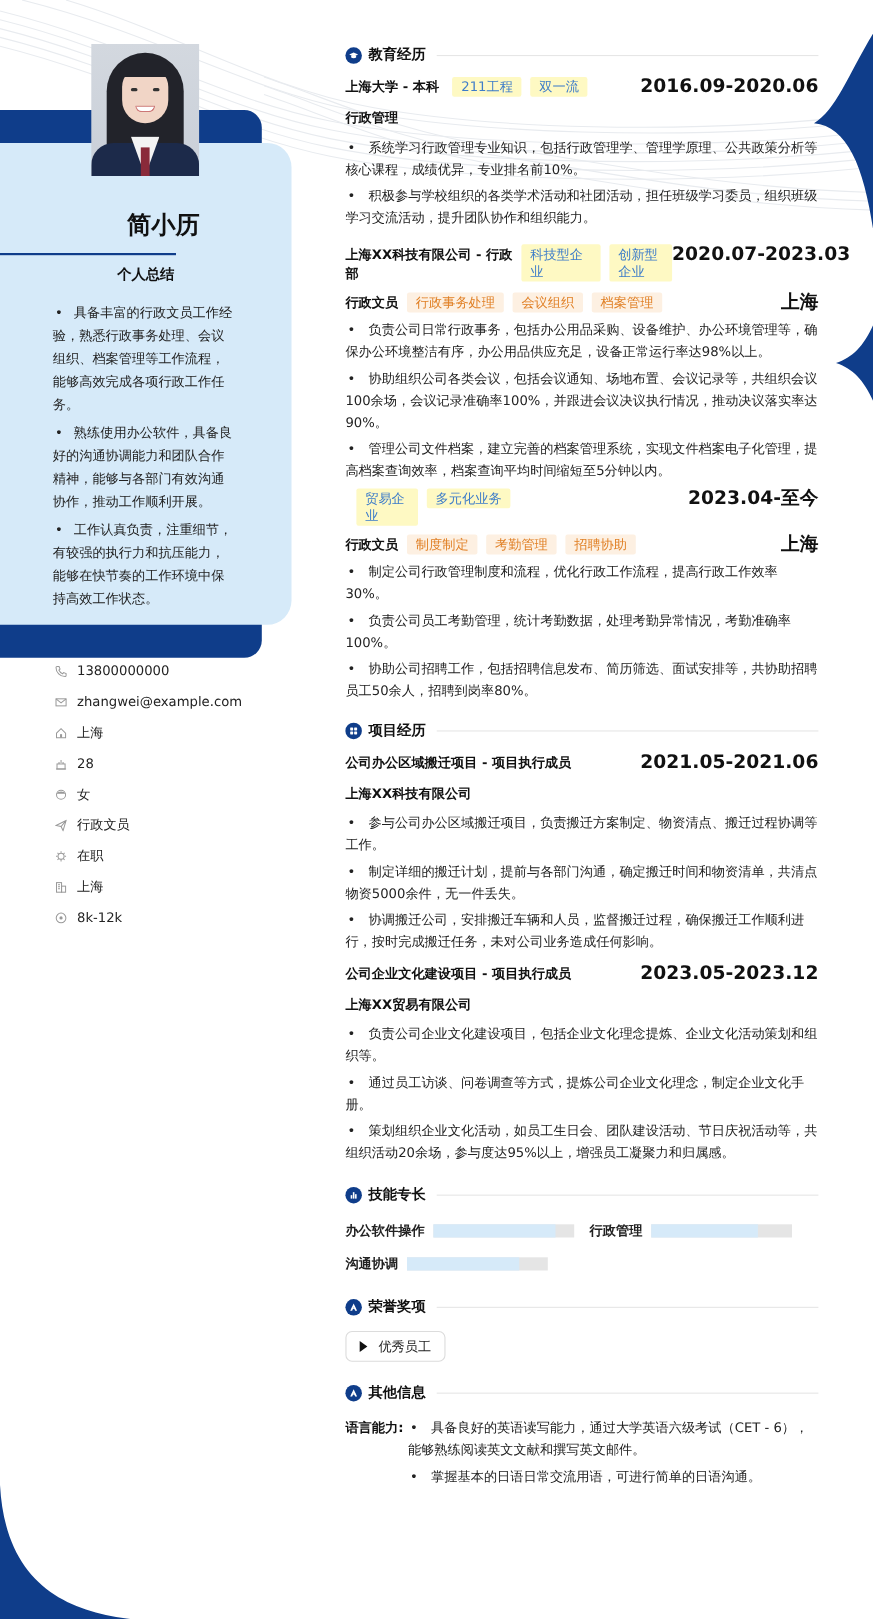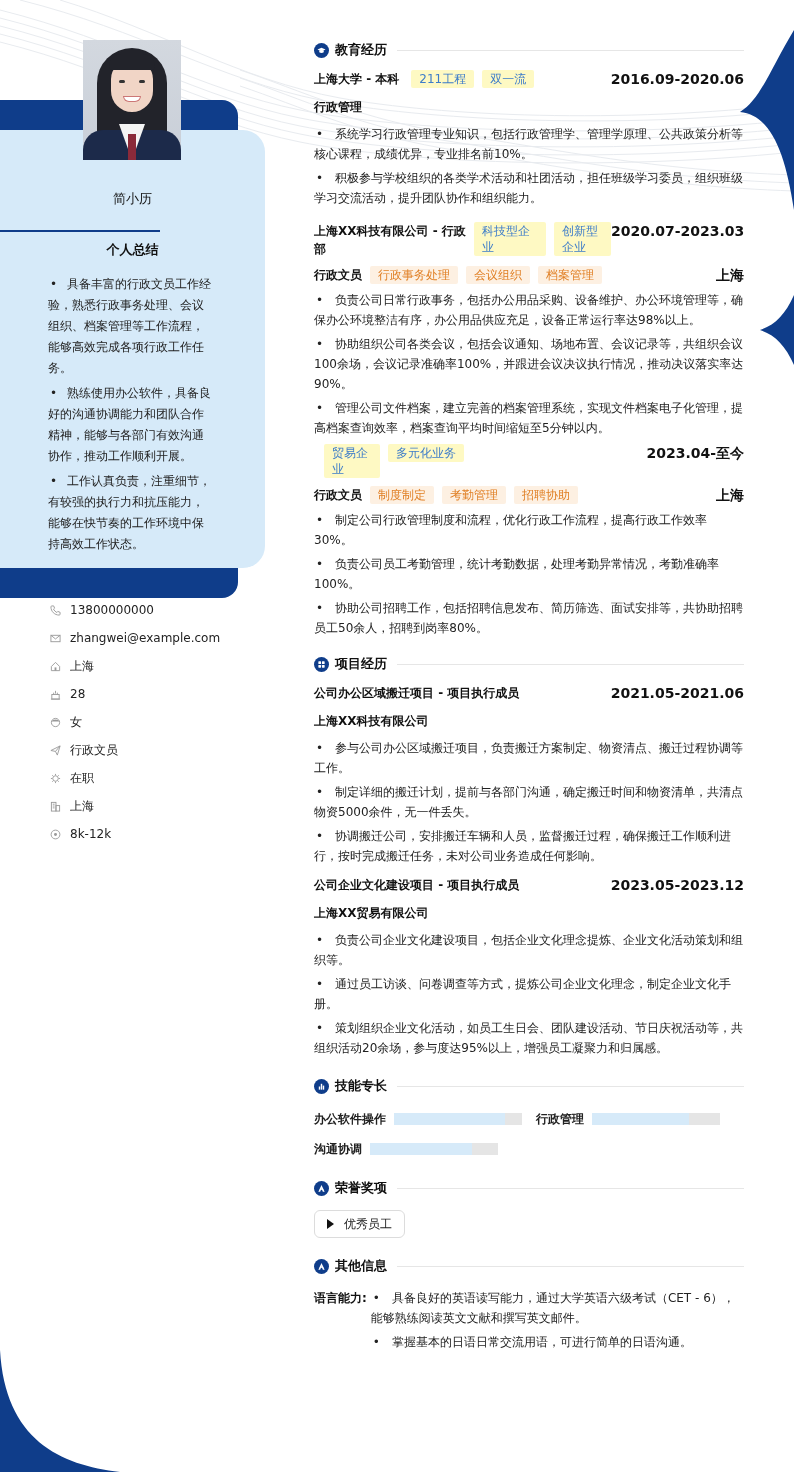--- a/index.html
+++ b/index.html
@@ -17,21 +17,21 @@
   .photo .hair { position: absolute; left: 14px; top: 8px; width: 70px; height: 100px; background: #22232a; border-radius: 35px 35px 10px 10px; }
   .photo .face { position: absolute; left: 28px; top: 20px; width: 42px; height: 52px; background: #f1d5c6; border-radius: 20px 20px 22px 22px; }
   .photo .bangs { position: absolute; left: 26px; top: 14px; width: 46px; height: 16px; background: #22232a; border-radius: 22px 22px 6px 6px; }
   .photo .smile { position: absolute; left: 40px; top: 56px; width: 18px; height: 6px; background: #fff; border-radius: 0 0 9px 9px; border: 1px solid #c77; }
   .photo .eye1, .photo .eye2 { position: absolute; top: 40px; width: 6px; height: 3px; background: #333; border-radius: 3px; }
   .photo .eye1 { left: 36px; } .photo .eye2 { left: 56px; }
   .photo .body { position: absolute; left: 0; top: 90px; width: 98px; height: 40px; background: #1c2a4a; border-radius: 20px 20px 0 0; }
   .photo .collar { position: absolute; left: 36px; top: 84px; width: 26px; height: 36px; background: #f4f4f4; clip-path: polygon(0 0, 100% 0, 50% 100%); }
   .photo .tie { position: absolute; left: 45px; top: 94px; width: 8px; height: 26px; background: #8a2a3a; }
 
-  .name { position: absolute; left: 0; top: 190px; width: 220px; text-align: center; font-size: 13px; font-weight: normal; color: #111; z-index: 3; padding-left: 45px; }
+  .name { position: absolute; left: 16px; top: 190px; width: 220px; text-align: center; font-size: 22px; font-weight: bold; color: #111; z-index: 3; padding-left: 45px; }
   .name-line { position: absolute; left: 0; top: 230px; width: 160px; height: 2px; background: #0f3d8a; z-index: 3; }
   .summary-title { position: absolute; left: 0; top: 241px; width: 220px; text-align: center; font-size: 13px; font-weight: bold; color: #111; z-index: 3; padding-left: 45px; }
   .summary-list { position: absolute; left: 48px; top: 274px; width: 166px; z-index: 3; list-style: none; }
   .summary-list li { font-size: 12px; line-height: 21px; color: #222; margin-bottom: 4px; }
   .summary-list li::before { content: "•"; margin-right: 10px; margin-left: 2px; }
 
   .contact { position: absolute; left: 48px; top: 596px; width: 200px; z-index: 3; list-style: none; }
   .contact li { height: 28px; display: flex; align-items: center; font-size: 12px; color: #222; }
   .contact .ic { width: 14px; height: 14px; margin-right: 8px; display: inline-flex; align-items: center; justify-content: center; color: #999; }
   .contact svg { width: 11px; height: 11px; }
@@ -40,21 +40,21 @@
   .main { position: absolute; left: 314px; top: 36px; width: 430px; z-index: 3; }
   .sec-head { display: flex; align-items: center; height: 28px; margin-bottom: 6px; }
   .sec-icon { width: 15px; height: 15px; border-radius: 50%; background: #0f3d8a; display: inline-flex; align-items: center; justify-content: center; margin-right: 6px; flex: none; }
   .sec-icon svg { width: 9px; height: 9px; }
   .sec-title { font-size: 13px; font-weight: bold; color: #111; margin-right: 10px; white-space: nowrap; }
   .sec-rule { flex: 1; height: 1px; background: #e6e6e6; }
 
   .row { display: flex; align-items: flex-start; justify-content: space-between; }
   .row-left { display: flex; align-items: flex-start; }
   .title-b { font-size: 12px; font-weight: bold; color: #111; line-height: 18px; }
-  .date { font-size: 14px; font-weight: bold; color: #111; line-height: 18px; white-space: nowrap; }
+  .date { font-size: 17px; font-weight: bold; color: #111; line-height: 18px; white-space: nowrap; }
   .tag-b { background: #fef9c3; color: #3d7cc9; font-size: 12px; line-height: 16px; padding: 1px 8px; margin-left: 8px; border-radius: 2px; }
   .tag-o { background: #fdf0e2; color: #e07f24; font-size: 12px; line-height: 16px; padding: 1px 8px; margin-left: 8px; border-radius: 2px; }
   .sub { font-size: 12px; font-weight: bold; color: #111; line-height: 18px; }
   .blist { list-style: none; margin-top: 6px; }
   .blist li { font-size: 12px; line-height: 20px; color: #222; margin-bottom: 4px; }
   .blist li::before { content: "•"; margin-right: 12px; margin-left: 2px; }
 
   .skills { display: flex; flex-wrap: wrap; margin-top: 4px; }
   .skill { display: flex; align-items: center; margin-right: 14px; margin-bottom: 12px; height: 18px; }
   .skill-label { font-size: 12px; font-weight: bold; color: #222; margin-right: 8px; }

